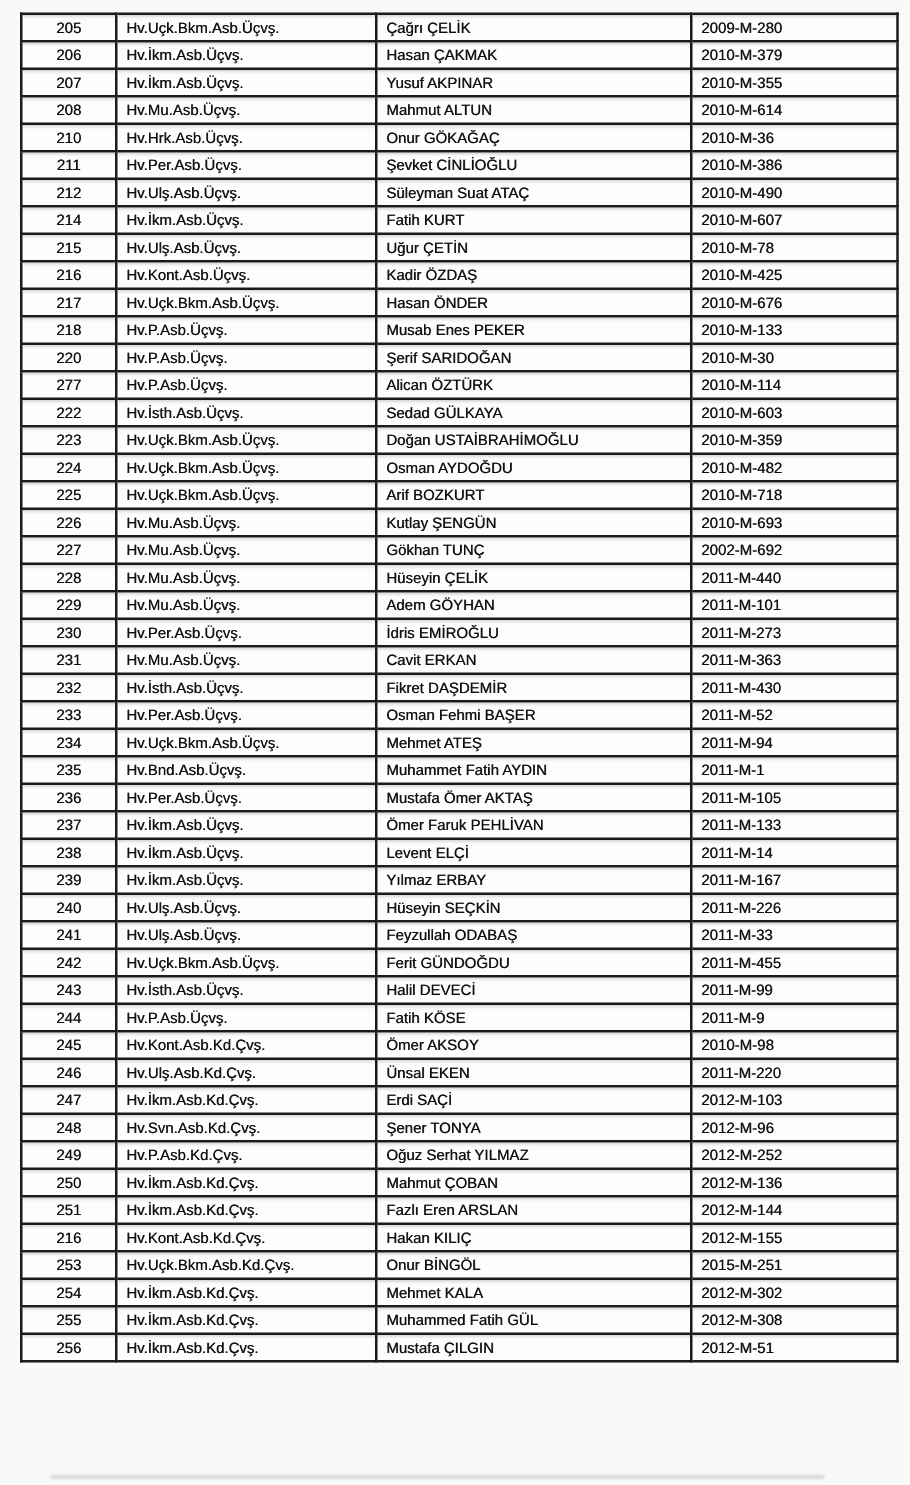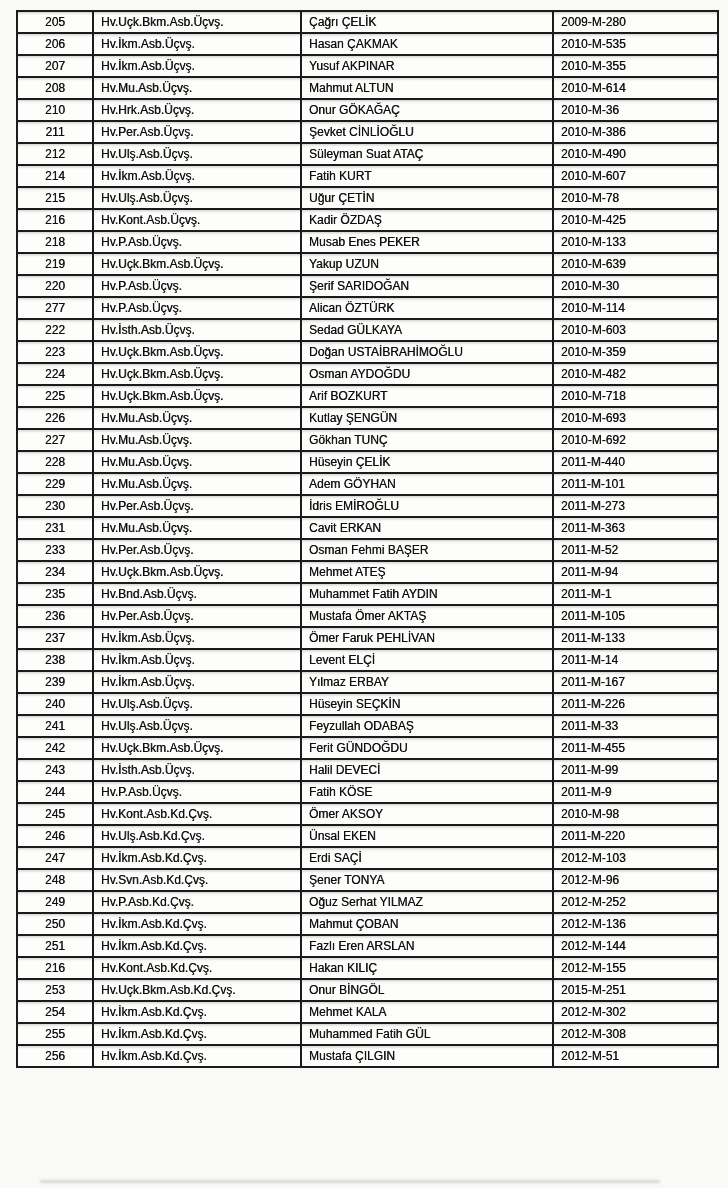--- a/index.html
+++ b/index.html
@@ -73,21 +73,21 @@
         <tr>
     <td class="c-no">205</td>
     <td class="c-rank">Hv.Uçk.Bkm.Asb.Üçvş.</td>
     <td class="c-name">Çağrı ÇELİK</td>
     <td class="c-reg">2009-M-280</td>
   </tr>
         <tr>
     <td class="c-no">206</td>
     <td class="c-rank">Hv.İkm.Asb.Üçvş.</td>
     <td class="c-name">Hasan ÇAKMAK</td>
-    <td class="c-reg">2010-M-535</td>
+    <td class="c-reg">2010-M-379</td>
   </tr>
         <tr>
     <td class="c-no">207</td>
     <td class="c-rank">Hv.İkm.Asb.Üçvş.</td>
     <td class="c-name">Yusuf AKPINAR</td>
     <td class="c-reg">2010-M-355</td>
   </tr>
         <tr>
     <td class="c-no">208</td>
     <td class="c-rank">Hv.Mu.Asb.Üçvş.</td>
@@ -124,32 +124,32 @@
     <td class="c-name">Uğur ÇETİN</td>
     <td class="c-reg">2010-M-78</td>
   </tr>
         <tr>
     <td class="c-no">216</td>
     <td class="c-rank">Hv.Kont.Asb.Üçvş.</td>
     <td class="c-name">Kadir ÖZDAŞ</td>
     <td class="c-reg">2010-M-425</td>
   </tr>
         <tr>
+    <td class="c-no">217</td>
+    <td class="c-rank">Hv.Uçk.Bkm.Asb.Üçvş.</td>
+    <td class="c-name">Hasan ÖNDER</td>
+    <td class="c-reg">2010-M-676</td>
+  </tr>
+        <tr>
     <td class="c-no">218</td>
     <td class="c-rank">Hv.P.Asb.Üçvş.</td>
     <td class="c-name">Musab Enes PEKER</td>
     <td class="c-reg">2010-M-133</td>
   </tr>
         <tr>
-    <td class="c-no">219</td>
-    <td class="c-rank">Hv.Uçk.Bkm.Asb.Üçvş.</td>
-    <td class="c-name">Yakup UZUN</td>
-    <td class="c-reg">2010-M-639</td>
-  </tr>
-        <tr>
     <td class="c-no">220</td>
     <td class="c-rank">Hv.P.Asb.Üçvş.</td>
     <td class="c-name">Şerif SARIDOĞAN</td>
     <td class="c-reg">2010-M-30</td>
   </tr>
         <tr>
     <td class="c-no">277</td>
     <td class="c-rank">Hv.P.Asb.Üçvş.</td>
     <td class="c-name">Alican ÖZTÜRK</td>
     <td class="c-reg">2010-M-114</td>
@@ -181,21 +181,21 @@
         <tr>
     <td class="c-no">226</td>
     <td class="c-rank">Hv.Mu.Asb.Üçvş.</td>
     <td class="c-name">Kutlay ŞENGÜN</td>
     <td class="c-reg">2010-M-693</td>
   </tr>
         <tr>
     <td class="c-no">227</td>
     <td class="c-rank">Hv.Mu.Asb.Üçvş.</td>
     <td class="c-name">Gökhan TUNÇ</td>
-    <td class="c-reg">2010-M-692</td>
+    <td class="c-reg">2002-M-692</td>
   </tr>
         <tr>
     <td class="c-no">228</td>
     <td class="c-rank">Hv.Mu.Asb.Üçvş.</td>
     <td class="c-name">Hüseyin ÇELİK</td>
     <td class="c-reg">2011-M-440</td>
   </tr>
         <tr>
     <td class="c-no">229</td>
     <td class="c-rank">Hv.Mu.Asb.Üçvş.</td>
@@ -206,20 +206,26 @@
     <td class="c-no">230</td>
     <td class="c-rank">Hv.Per.Asb.Üçvş.</td>
     <td class="c-name">İdris EMİROĞLU</td>
     <td class="c-reg">2011-M-273</td>
   </tr>
         <tr>
     <td class="c-no">231</td>
     <td class="c-rank">Hv.Mu.Asb.Üçvş.</td>
     <td class="c-name">Cavit ERKAN</td>
     <td class="c-reg">2011-M-363</td>
+  </tr>
+        <tr>
+    <td class="c-no">232</td>
+    <td class="c-rank">Hv.İsth.Asb.Üçvş.</td>
+    <td class="c-name">Fikret DAŞDEMİR</td>
+    <td class="c-reg">2011-M-430</td>
   </tr>
         <tr>
     <td class="c-no">233</td>
     <td class="c-rank">Hv.Per.Asb.Üçvş.</td>
     <td class="c-name">Osman Fehmi BAŞER</td>
     <td class="c-reg">2011-M-52</td>
   </tr>
         <tr>
     <td class="c-no">234</td>
     <td class="c-rank">Hv.Uçk.Bkm.Asb.Üçvş.</td>

